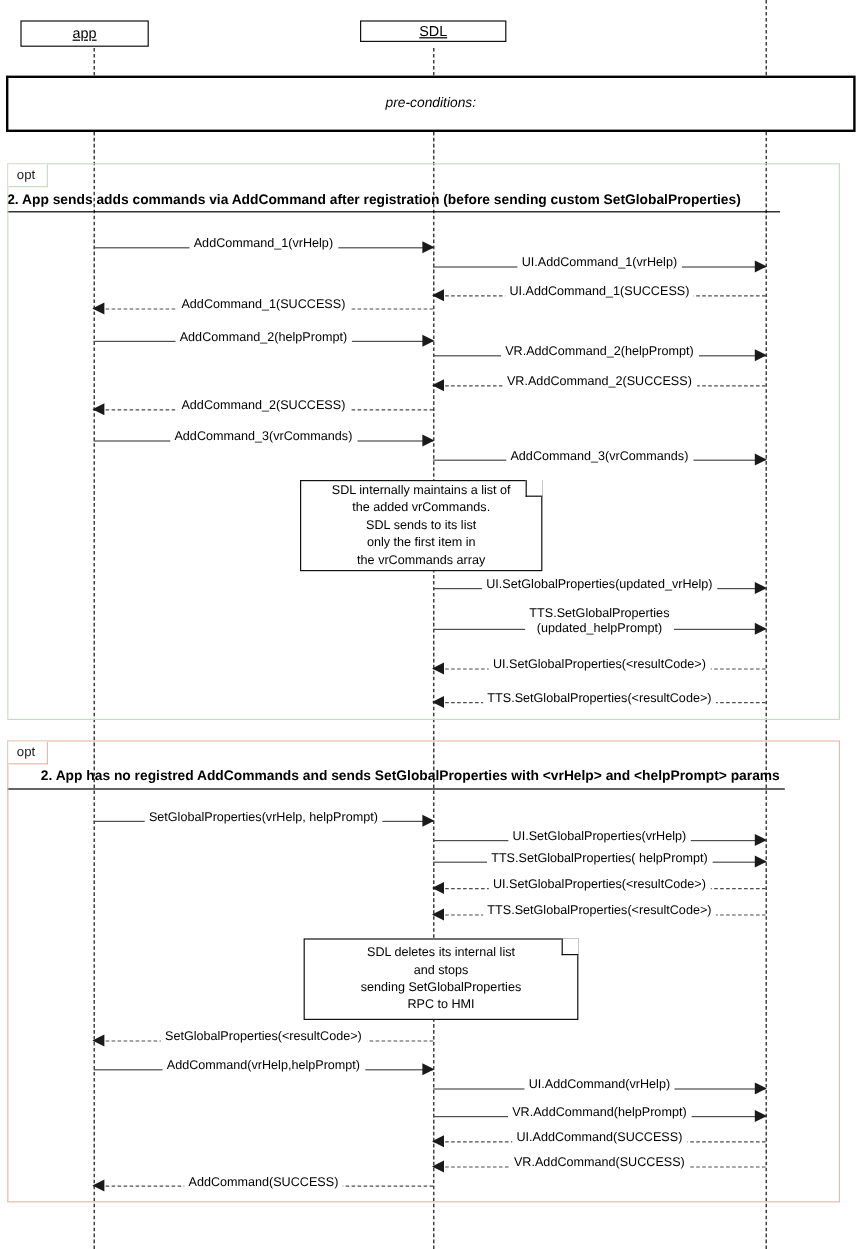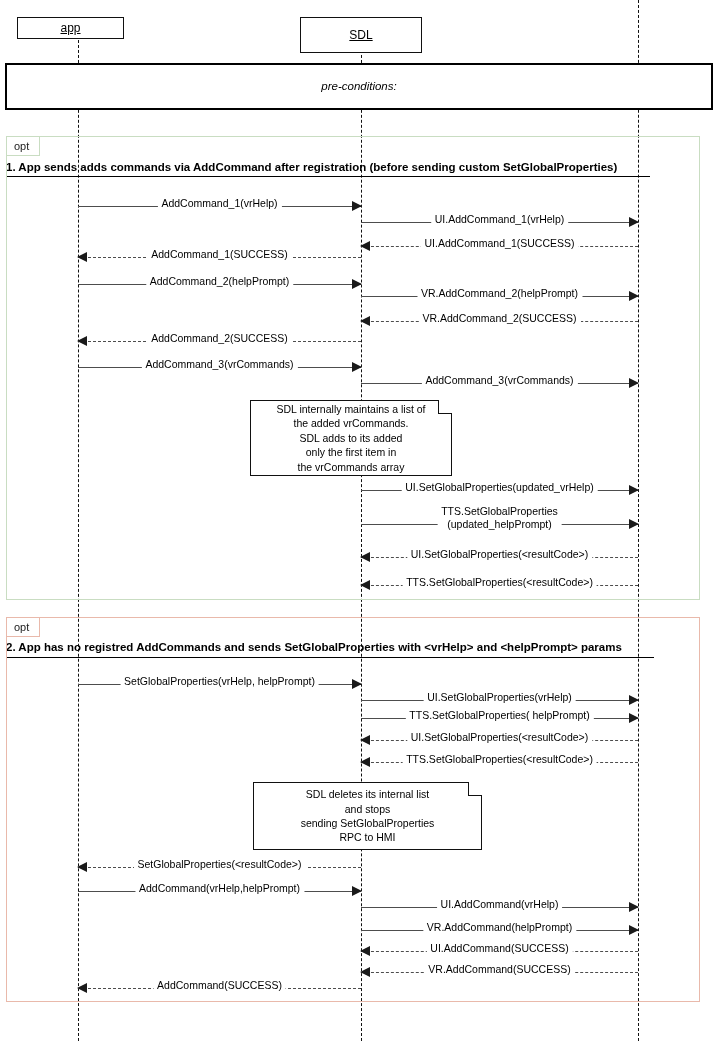--- a/index.html
+++ b/index.html
@@ -166,49 +166,49 @@
 
 <div id="canvas">
 
   <div class="lifeline" style="left:78px; top:40px;  height:1001px;"></div>
   <div class="lifeline" style="left:361px;top:40px;  height:1001px;"></div>
   <div class="lifeline" style="left:638px;top:0px;   height:1041px;"></div>
 
   <div class="actor-box" style="left:17px;top:17px;width:107px;height:22px;">
     <span>app</span>
   </div>
-  <div class="actor-box" style="left:300px;top:17px;width:122px;height:36px;">
+  <div class="actor-box" style="left:300px;top:17px;width:122px;height:18px;">
     <span>SDL</span>
   </div>
 
   <div class="precond" style="left:5px;top:63px;width:708px;height:47px;">
     <div class="it">pre-conditions:</div>
   </div>
 
   <div class="frame" style="left:6px;top:136px;width:694px;height:464px;border:1px solid #c9ddc2;">
     <div class="frame-tag" style="border-right:1px solid #c9ddc2;border-bottom:1px solid #c9ddc2;">
       <span>opt</span>
     </div>
   </div>
-  <div class="frame-title" style="top:161px;">1. App sends adds commands via AddCommand after registration (before sending custom SetGlobalProperties)</div>
+  <div class="frame-title" style="top:161px;">2. App sends adds commands via AddCommand after registration (before sending custom SetGlobalProperties)</div>
   <div class="frame-title-rule" style="top:176px;width:644px;"></div>
 
   <div class="frame" style="left:6px;top:617px;width:694px;height:385px;border:1px solid #e9b9ab;">
     <div class="frame-tag" style="border-right:1px solid #e9b9ab;border-bottom:1px solid #e9b9ab;">
       <span>opt</span>
     </div>
   </div>
-  <div class="frame-title" style="top:641px;">2. App has no registred AddCommands and sends SetGlobalProperties with &lt;vrHelp&gt; and  &lt;helpPrompt&gt; params</div>
+  <div class="frame-title" style="top:641px;margin-left:28px;">2. App has no registred AddCommands and sends SetGlobalProperties with &lt;vrHelp&gt; and  &lt;helpPrompt&gt; params</div>
   <div class="frame-title-rule" style="top:657px;width:648px;"></div>
 
   <div class="note" style="left:250px;top:400px;width:202px;height:76px;">
     <div class="fold"></div>
     <div>SDL internally maintains a list of</div>
     <div>the added vrCommands.</div>
-    <div>SDL adds to its added</div>
+    <div>SDL sends to its list</div>
     <div>only the first item in</div>
     <div>the vrCommands array</div>
   </div>
 
   <div class="note" style="left:253px;top:782px;width:229px;height:68px;">
     <div class="fold"></div>
     <div>SDL deletes its internal list</div>
     <div>and stops</div>
     <div>sending SetGlobalProperties</div>
     <div>RPC to HMI</div>

